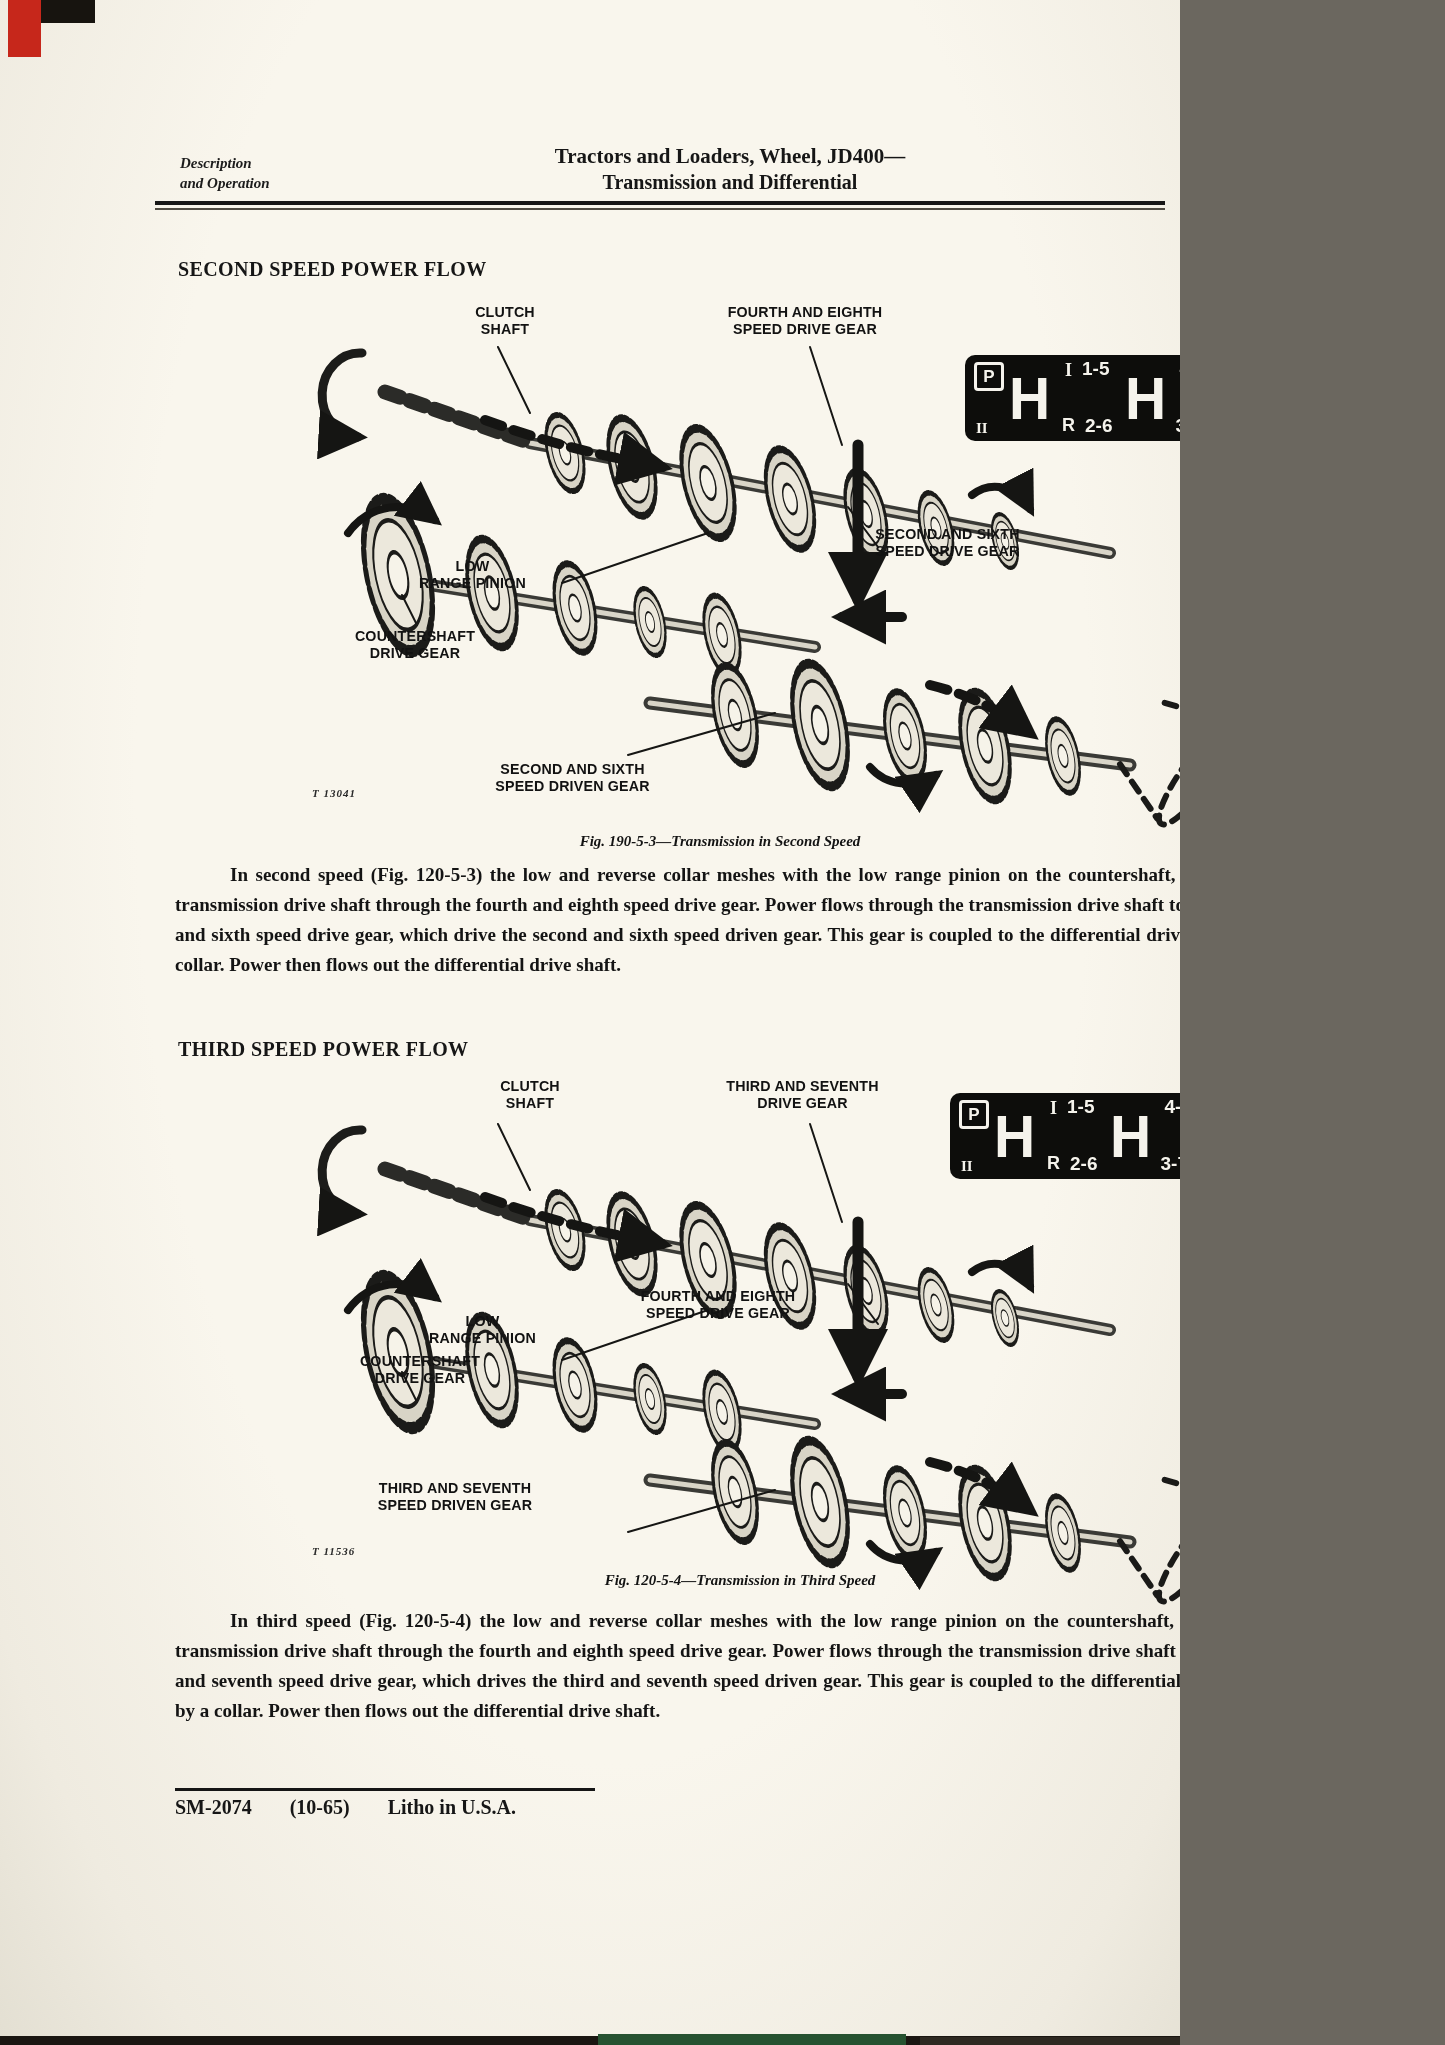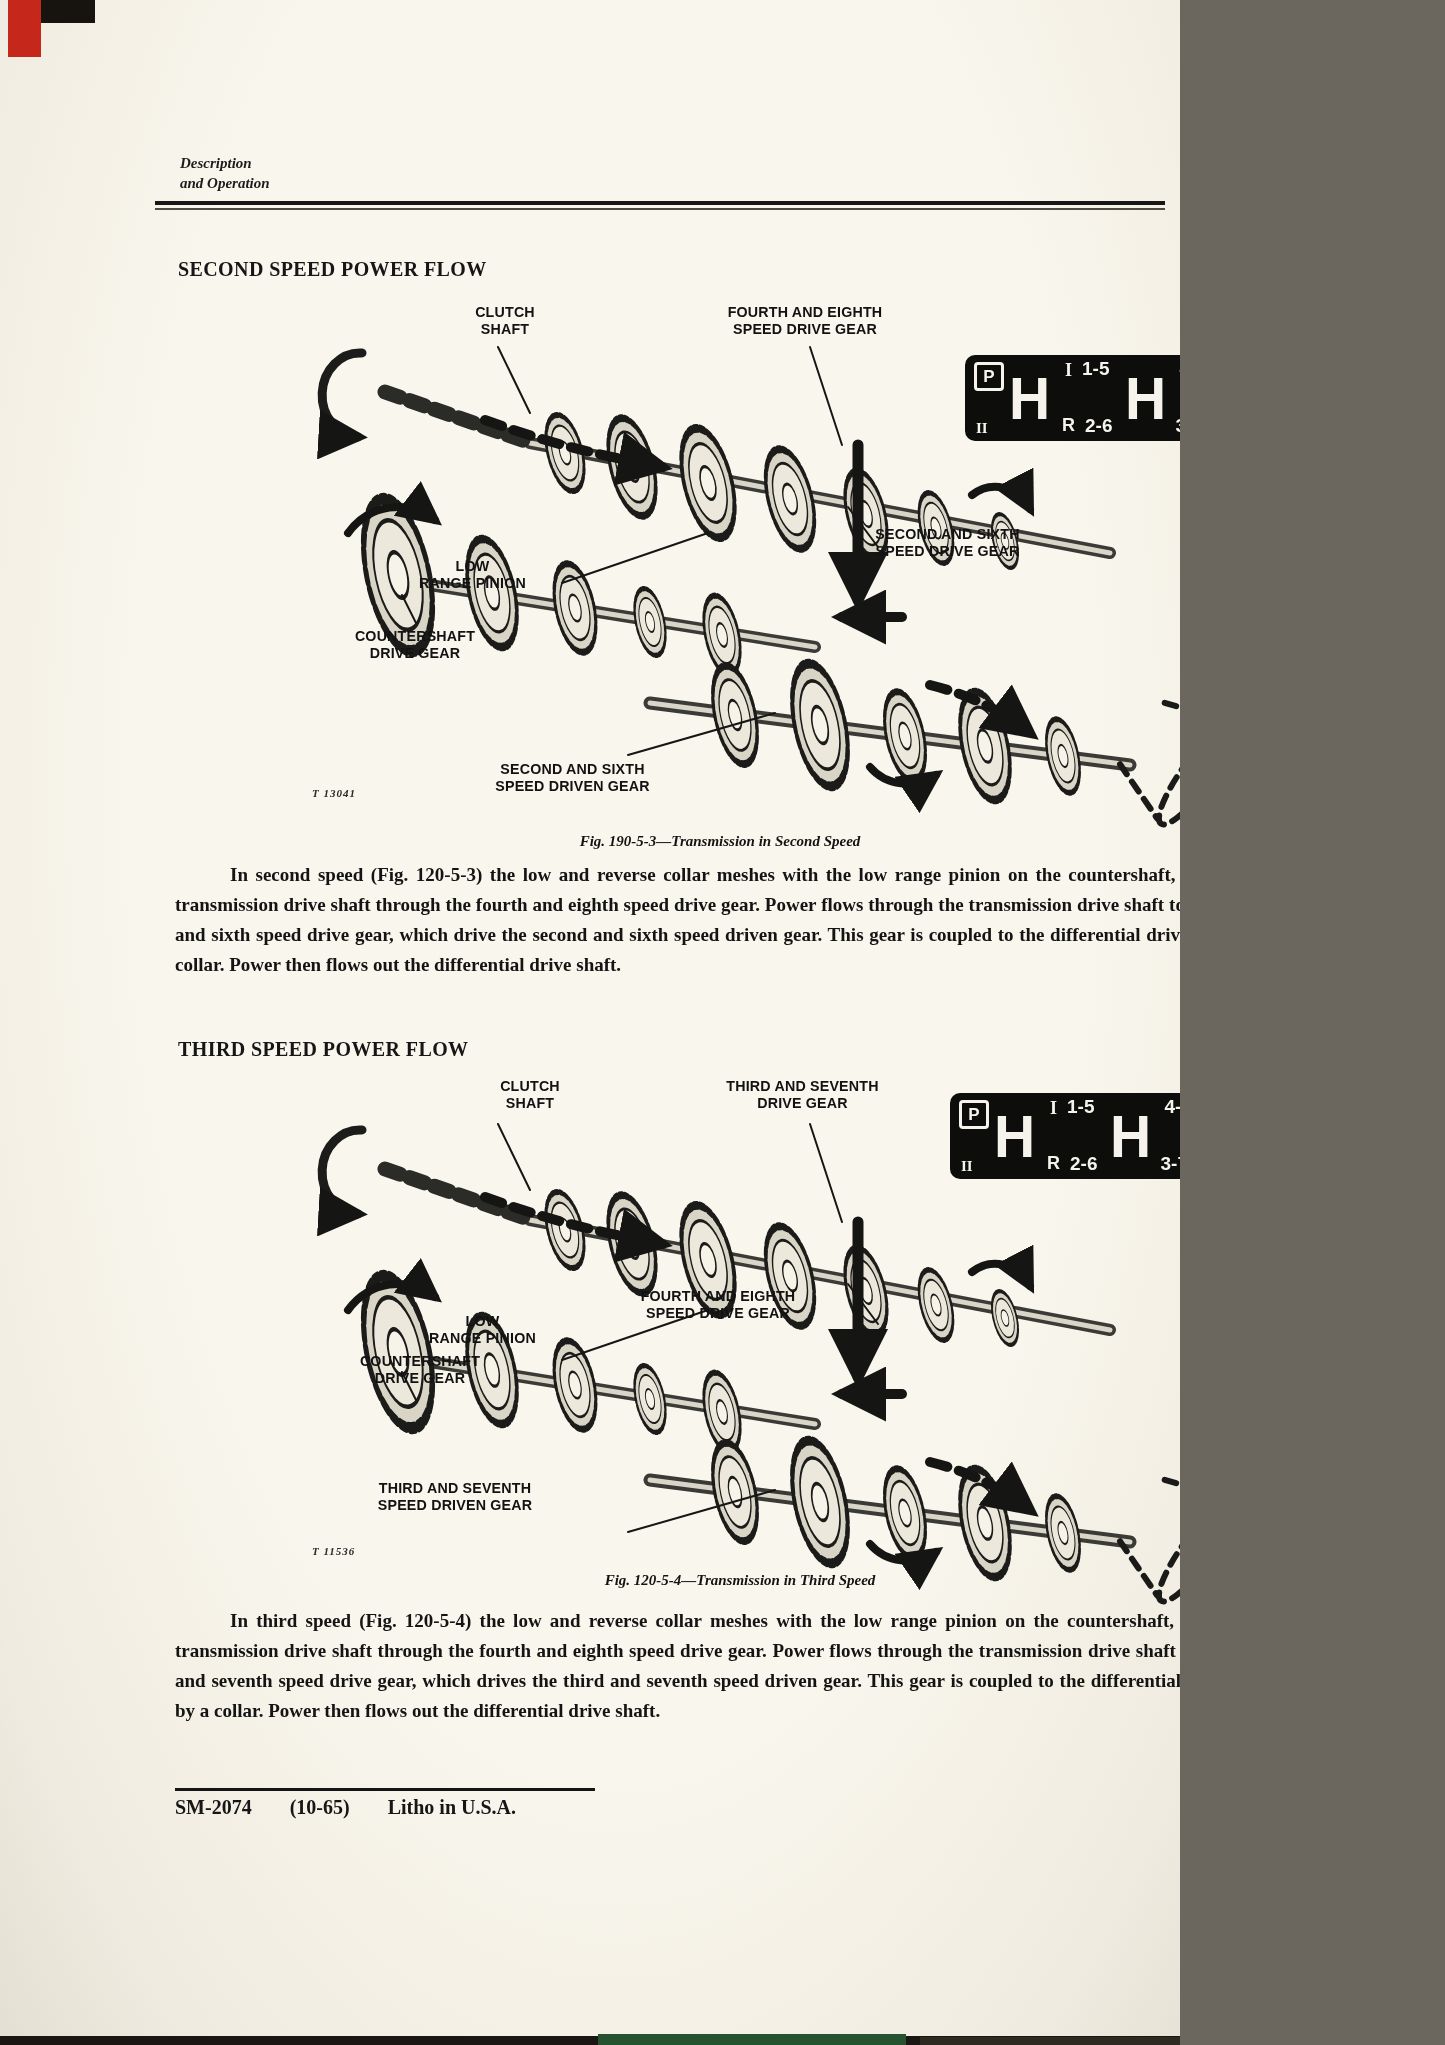--- a/index.html
+++ b/index.html
@@ -58,20 +58,24 @@
 <div class="page">
 
   <div class="art-red"></div>
   <div class="art-blk"></div>
   <div class="art-band"></div>
   <div class="art-band2"></div>
   <div class="art-green"></div>
 
   <div class="hdr-left">Description
 and Operation</div>
+  <div class="hdr-center">
+    <div class="hdr-t1">Tractors and Loaders, Wheel, JD400—</div>
+    <div class="hdr-t2">Transmission and Differential</div>
+  </div>
   <div class="hdr-rule"></div>
   <div class="hdr-rule2"></div>
   <div class="page-num">120-5-3</div>
 
   <svg width="0" height="0" style="position:absolute" aria-hidden="true">
     <defs>
       <marker id="arr" viewBox="0 0 10 10" refX="8" refY="5" markerWidth="5.5" markerHeight="5.5" orient="auto-start-reverse">
         <path d="M0,0 L10,5 L0,10 z" fill="#151513"></path>
       </marker>
       <g id="gearA">

